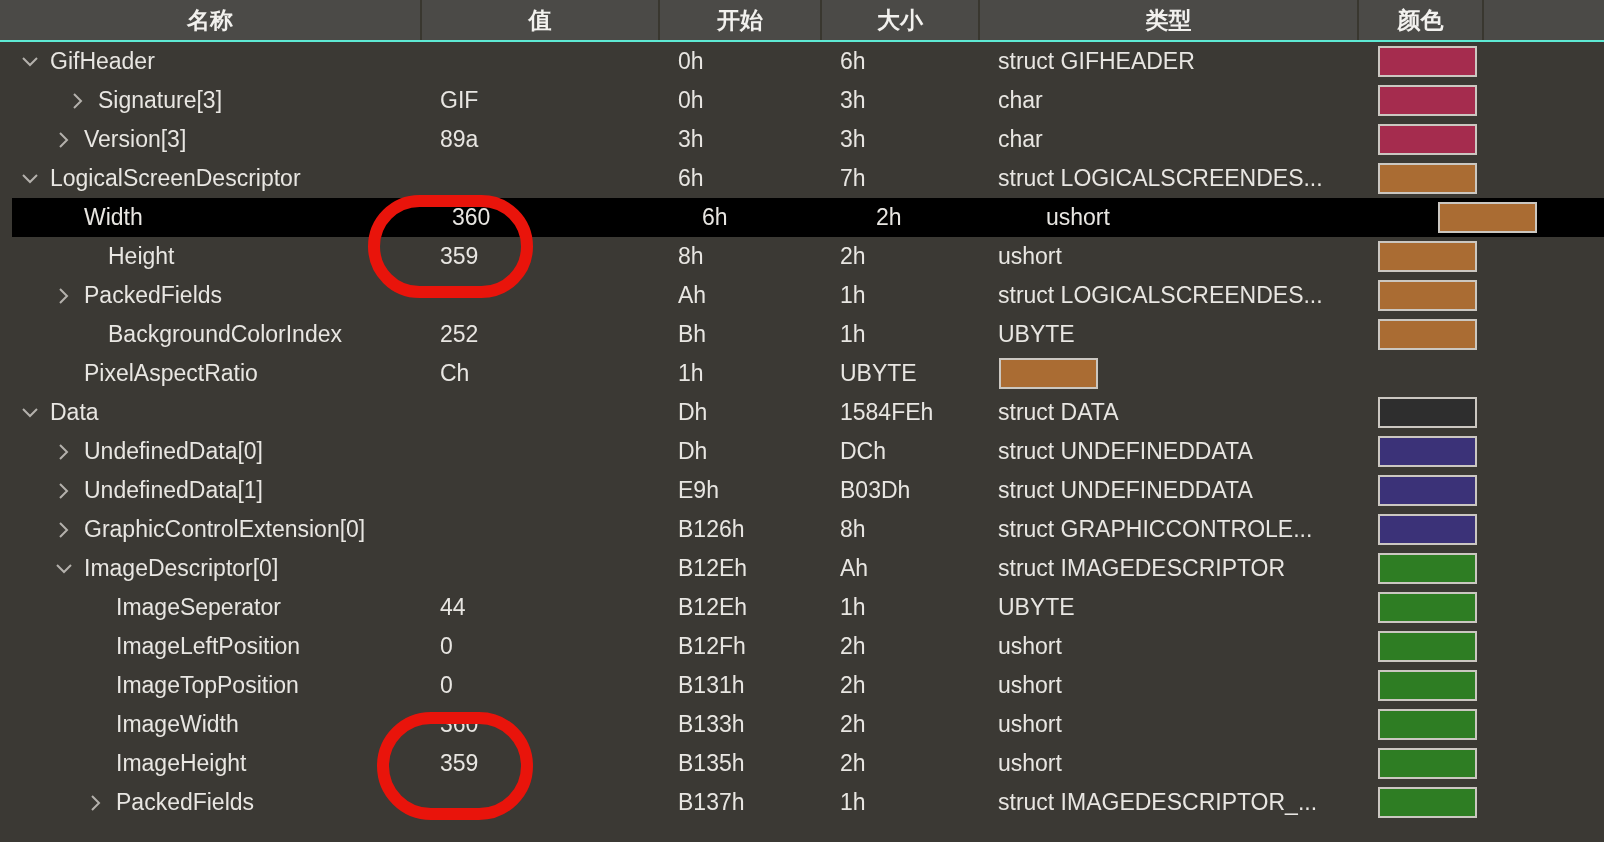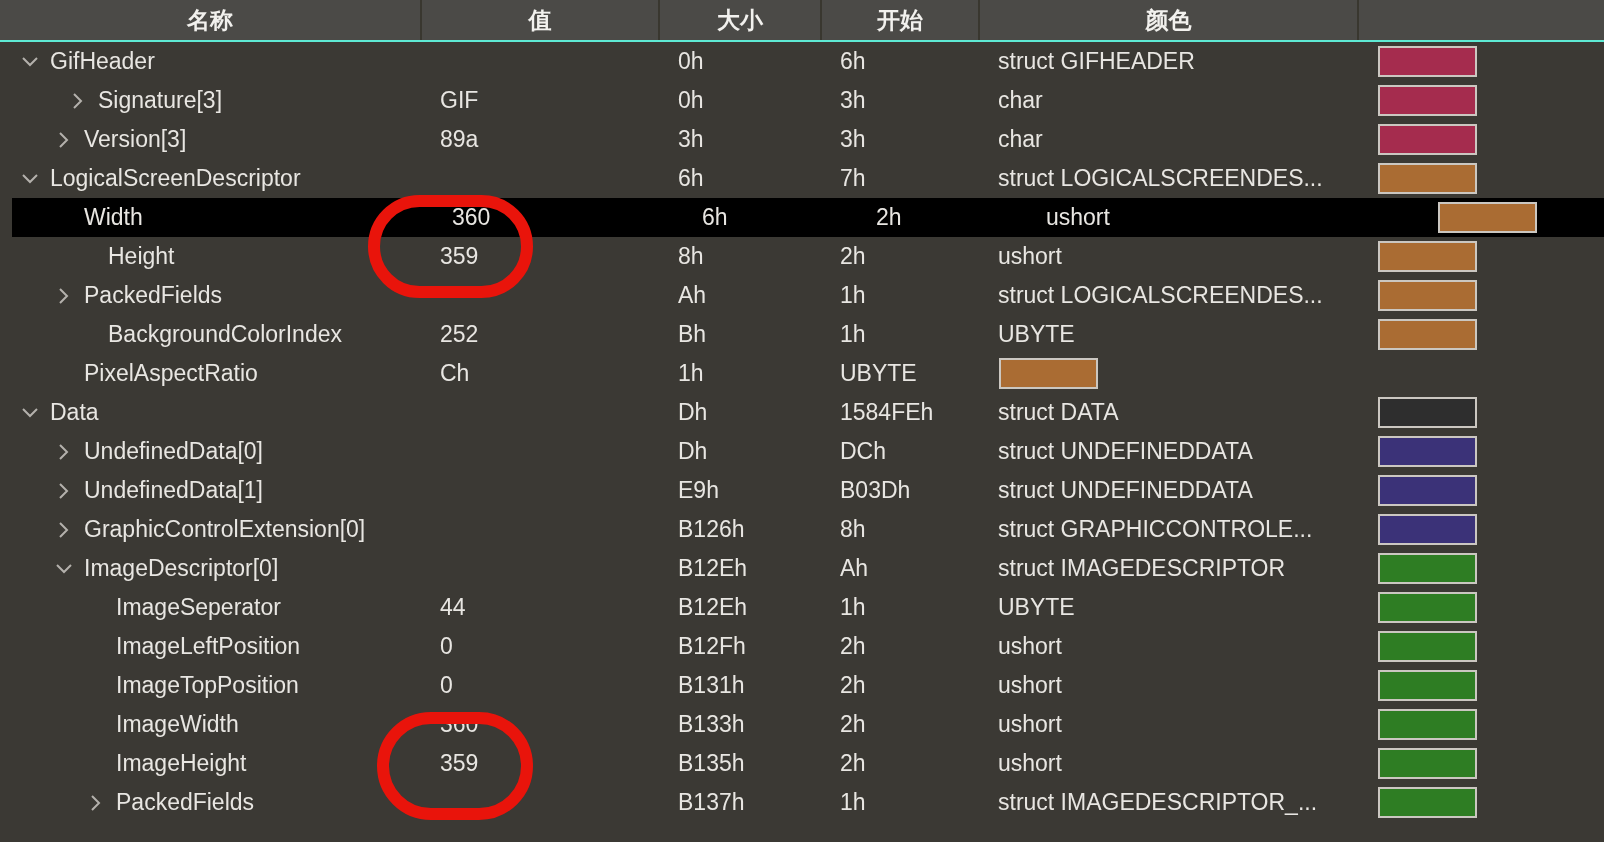--- a/index.html
+++ b/index.html
@@ -30,22 +30,23 @@
   .mark2 { left:377px; top:712px; width:156px; height:108px; }
 </style>
 </head>
 <body>
 
 <div class="app">
 
   <div class="thead">
     <div class="hcell">名称</div>
     <div class="hcell">值</div>
+    <div class="hcell">开始</div>
     <div class="hcell">大小</div>
-    <div class="hcell">开始</div>
+    <div class="hcell">类型</div>
     <div class="hcell">颜色</div>
     <div class="hcell"></div>
   </div>
 
   <div class="tbody" id="rows">
       <div class="row">
         <div class="cell" style="padding-left:8px">
           <span class="chev">
             <svg width="20" height="20" viewBox="0 0 20 20">
               <polyline points="3,6 10,13 17,6" fill="none" stroke="#b4b1ac" stroke-width="2"></polyline>

